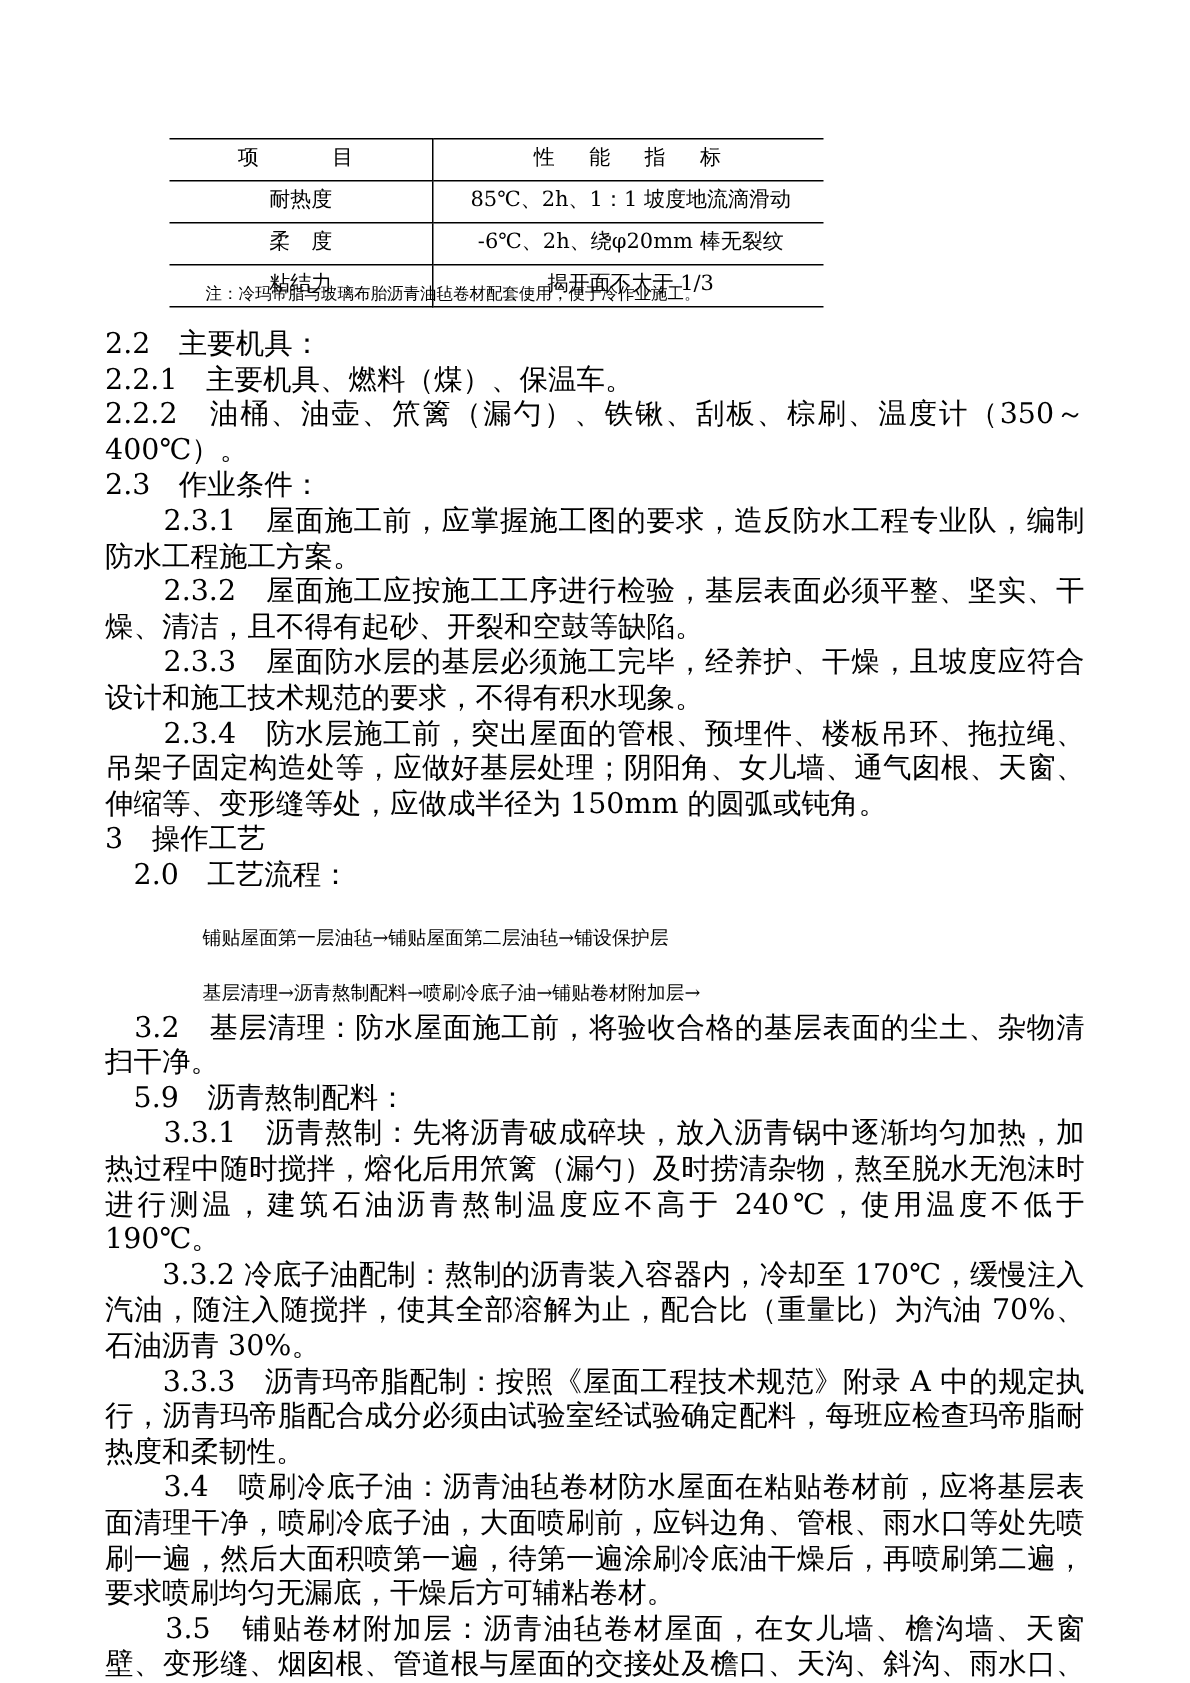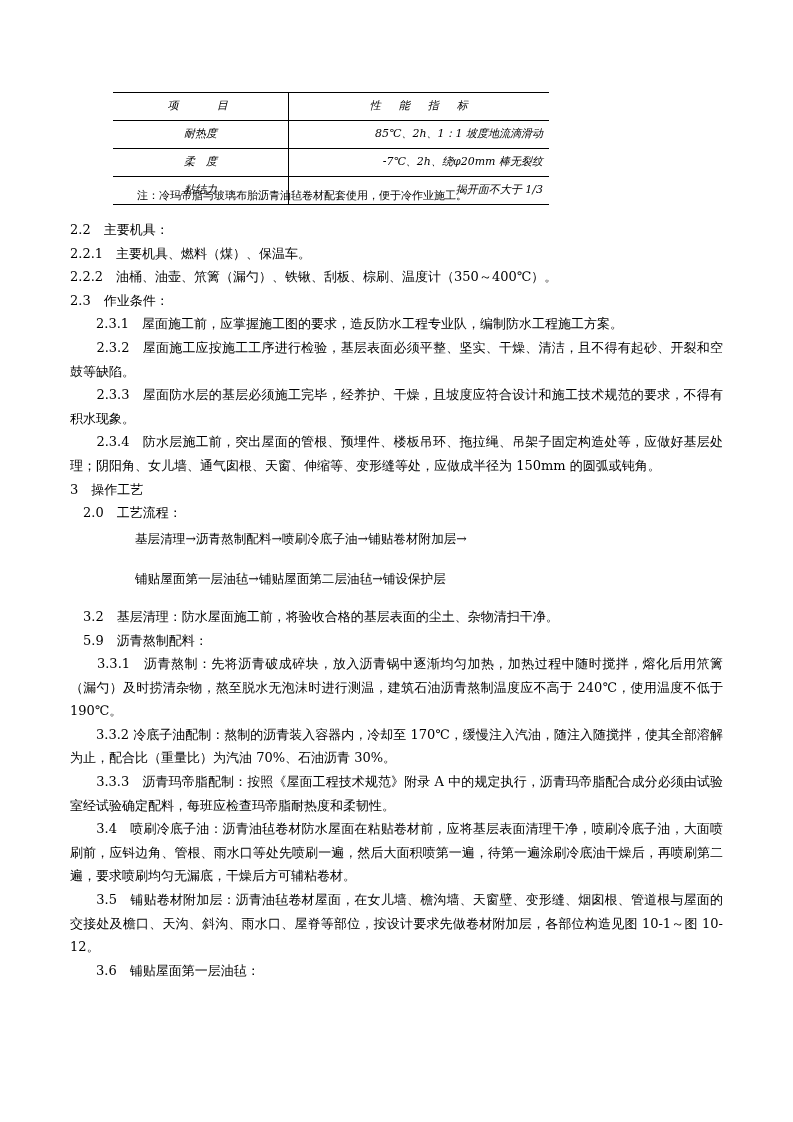--- a/index.html
+++ b/index.html
@@ -31,40 +31,39 @@
   }
   table.spec-table {
     border-collapse: collapse;
     width: 408px;
     table-layout: fixed;
   }
   table.spec-table td {
     border: none;
     border-bottom: 1px solid #000;
     padding: 4px 6px 5px 6px;
-    font-size: 11px;
+    font-size: 14px;
     line-height: 1.25;
     vertical-align: middle;
     height: 18px;
-    font-style: italic;
   }
   table.spec-table tr:first-child td {
     border-top: 1.6px solid #000;
   }
   table.spec-table tr:last-child td {
     border-bottom: 1.6px solid #000;
   }
   table.spec-table td.col-item {
     width: 163px;
     text-align: center;
     border-right: 1px solid #000;
   }
   table.spec-table td.col-val {
     width: 245px;
-    text-align: right;
+    text-align: center;
     padding-left: 9px;
   }
   .sp { letter-spacing: 0.32em; }
   .sp2 { letter-spacing: 0.5em; }
 
   .table-note {
     position: absolute;
     left: 137px;
     top: 188px;
     font-size: 11px;
@@ -73,21 +72,21 @@
   }
 
   
   .body {
     position: absolute;
     left: 0;
     top: 218px;
     width: 793px;
   }
   .ln {
-    font-size: 13px;
+    font-size: 19px;
     line-height: 23.6px;
     color: #000;
     white-space: pre-wrap;
     margin: 0;
     padding: 0 70px 0 70px;
     text-align: justify;
     text-justify: inter-ideograph;
   }
 
   
@@ -117,21 +116,21 @@
           <td class="col-val" style="text-align:center">
             <span class="sp">性　能　指　标</span>
           </td>
         </tr>
         <tr>
           <td class="col-item">耐热度</td>
           <td class="col-val">85℃、2h、1：1 坡度地流滴滑动</td>
         </tr>
         <tr>
           <td class="col-item">柔　度</td>
-          <td class="col-val">-7℃、2h、绕φ20mm 棒无裂纹</td>
+          <td class="col-val">-6℃、2h、绕φ20mm 棒无裂纹</td>
         </tr>
         <tr>
           <td class="col-item">粘结力</td>
           <td class="col-val">揭开面不大于 1/3</td>
         </tr>
       </tbody>
     </table>
   </div>
 
   <div class="table-note">注：冷玛帝脂与玻璃布胎沥青油毡卷材配套使用，便于冷作业施工。</div>
@@ -142,22 +141,22 @@
     <p class="ln">2.2.1　主要机具、燃料（煤）、保温车。</p>
     <p class="ln">2.2.2　油桶、油壶、笊篱（漏勺）、铁锹、刮板、棕刷、温度计（350～400℃）。</p>
     <p class="ln">2.3　作业条件：</p>
     <p class="ln">　　2.3.1　屋面施工前，应掌握施工图的要求，造反防水工程专业队，编制防水工程施工方案。</p>
     <p class="ln">　　2.3.2　屋面施工应按施工工序进行检验，基层表面必须平整、坚实、干燥、清洁，且不得有起砂、开裂和空鼓等缺陷。</p>
     <p class="ln">　　2.3.3　屋面防水层的基层必须施工完毕，经养护、干燥，且坡度应符合设计和施工技术规范的要求，不得有积水现象。</p>
     <p class="ln">　　2.3.4　防水层施工前，突出屋面的管根、预埋件、楼板吊环、拖拉绳、吊架子固定构造处等，应做好基层处理；阴阳角、女儿墙、通气囱根、天窗、伸缩等、变形缝等处，应做成半径为 150mm 的圆弧或钝角。</p>
     <p class="ln">3　操作工艺</p>
     <p class="ln">　2.0　工艺流程：</p>
 
+    <p class="flow second">铺贴屋面第一层油毡→铺贴屋面第二层油毡→铺设保护层</p>
     <p class="flow first">基层清理→沥青熬制配料→喷刷冷底子油→铺贴卷材附加层→</p>
-    <p class="flow second">铺贴屋面第一层油毡→铺贴屋面第二层油毡→铺设保护层</p>
 
     <p class="ln">　3.2　基层清理：防水屋面施工前，将验收合格的基层表面的尘土、杂物清扫干净。</p>
     <p class="ln">　5.9　沥青熬制配料：</p>
     <p class="ln">　　3.3.1　沥青熬制：先将沥青破成碎块，放入沥青锅中逐渐均匀加热，加热过程中随时搅拌，熔化后用笊篱（漏勺）及时捞清杂物，熬至脱水无泡沫时进行测温，建筑石油沥青熬制温度应不高于 240℃，使用温度不低于 190℃。</p>
     <p class="ln">　　3.3.2 冷底子油配制：熬制的沥青装入容器内，冷却至 170℃，缓慢注入汽油，随注入随搅拌，使其全部溶解为止，配合比（重量比）为汽油 70%、石油沥青 30%。</p>
     <p class="ln">　　3.3.3　沥青玛帝脂配制：按照《屋面工程技术规范》附录 A 中的规定执行，沥青玛帝脂配合成分必须由试验室经试验确定配料，每班应检查玛帝脂耐热度和柔韧性。</p>
     <p class="ln">　　3.4　喷刷冷底子油：沥青油毡卷材防水屋面在粘贴卷材前，应将基层表面清理干净，喷刷冷底子油，大面喷刷前，应钭边角、管根、雨水口等处先喷刷一遍，然后大面积喷第一遍，待第一遍涂刷冷底油干燥后，再喷刷第二遍，要求喷刷均匀无漏底，干燥后方可辅粘卷材。</p>
     <p class="ln">　　3.5　铺贴卷材附加层：沥青油毡卷材屋面，在女儿墙、檐沟墙、天窗壁、变形缝、烟囱根、管道根与屋面的交接处及檐口、天沟、斜沟、雨水口、屋脊等部位，按设计要求先做卷材附加层，各部位构造见图 10-1～图 10-12。</p>
     <p class="ln">　　3.6　铺贴屋面第一层油毡：</p>
 

